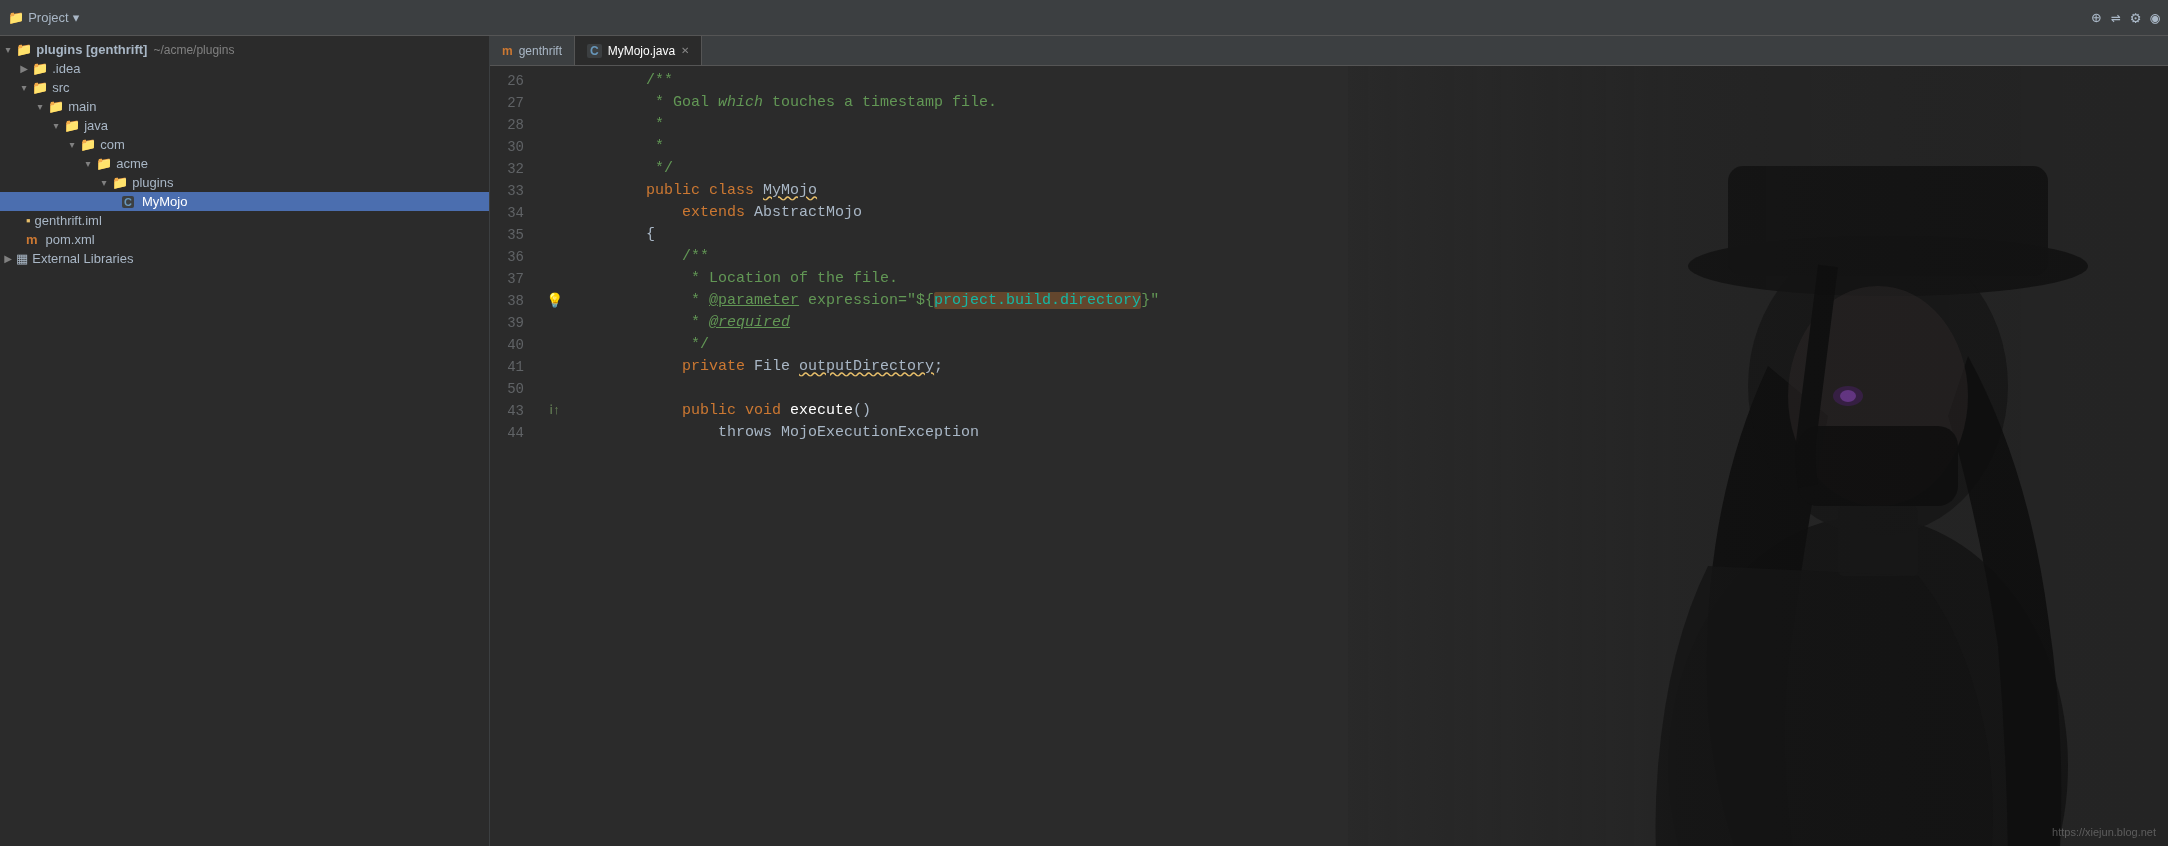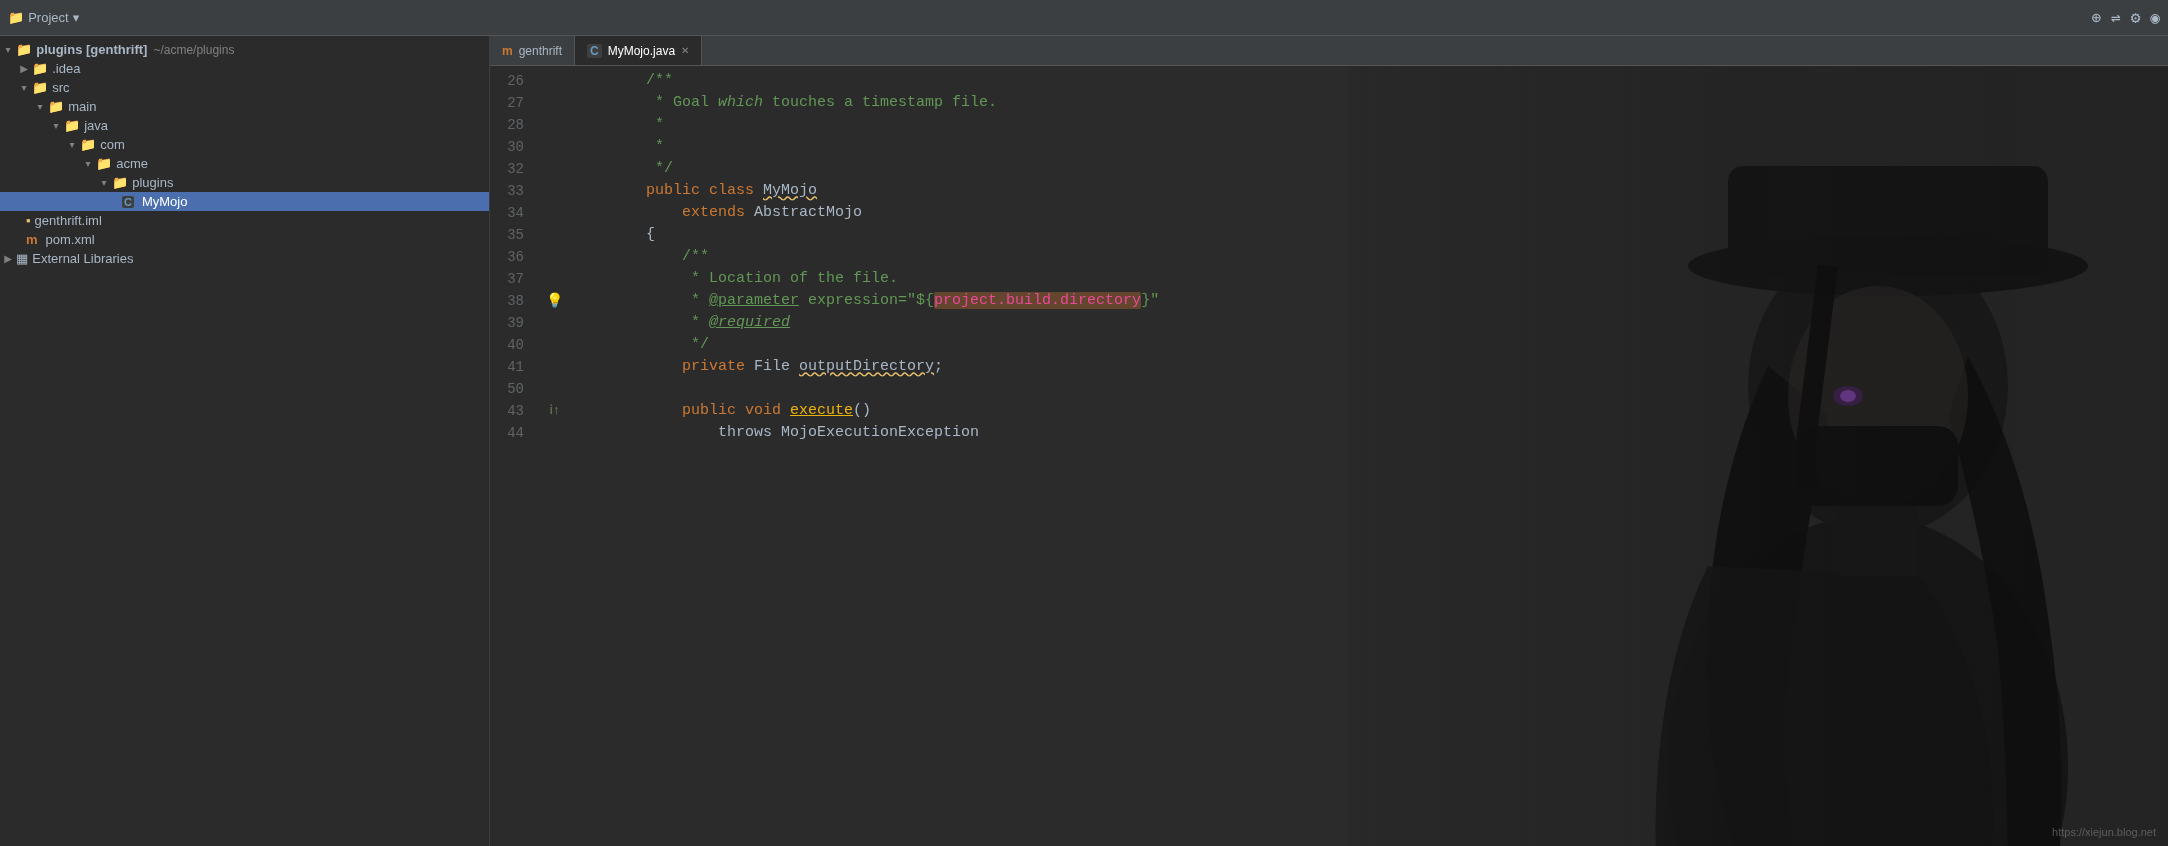--- a/index.html
+++ b/index.html
@@ -190,21 +190,21 @@
     .line-content {
       flex: 1;
       white-space: pre;
       padding-left: 4px;
     }
 
     
     .c-green { color: #629755; }
     .c-orange { color: #cc7832; }
     .c-white { color: #a9b7c6; }
-    .c-yellow { color: #eab308; text-decoration: underline; }
+    .c-yellow { color: #ffffff; }
 
     
     .watermark {
       position: absolute;
       bottom: 8px;
       right: 12px;
       font-family: sans-serif;
       font-size: 11px;
       color: rgba(150,150,150,0.5);
       z-index: 10;
@@ -438,21 +438,21 @@
           <span class="line-number">37</span>
           <span class="line-gutter"></span>
           <span class="line-content"><span class="c-green">             * Location of the file.</span></span>
         </div>
 
         <div class="code-line">
           <span class="line-number">38</span>
           <span class="line-gutter">
               <span class="bulb-icon">💡</span>
             </span>
-          <span class="line-content"><span class="c-green">             * <span style="text-decoration:underline;color:#629755;">@parameter</span> expression="${<span style="background:rgba(204,120,50,0.35);color:#ec4899;border-radius:2px;">project.build.directory</span>}"</span></span>
+          <span class="line-content"><span class="c-green">             * <span style="text-decoration:underline;color:#629755;">@parameter</span> expression="${<span style="background:rgba(204,120,50,0.35);color:#14b8a6;border-radius:2px;">project.build.directory</span>}"</span></span>
         </div>
 
         <div class="code-line">
           <span class="line-number">39</span>
           <span class="line-gutter"></span>
           <span class="line-content"><span class="c-green">             * <span style="text-decoration:underline;font-style:italic;color:#629755;">@required</span></span></span>
         </div>
 
         <div class="code-line">
           <span class="line-number">40</span>

